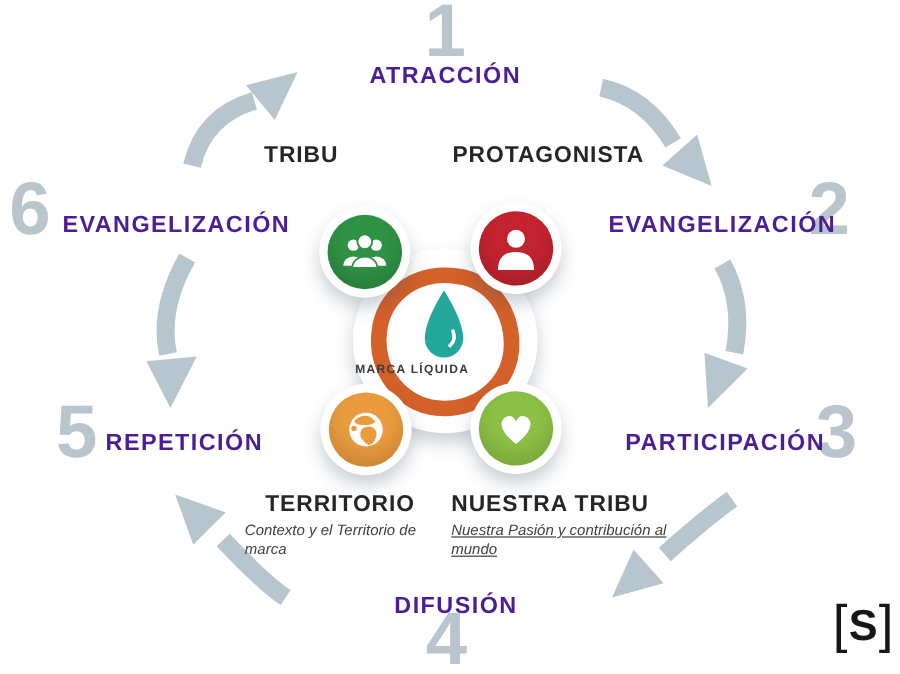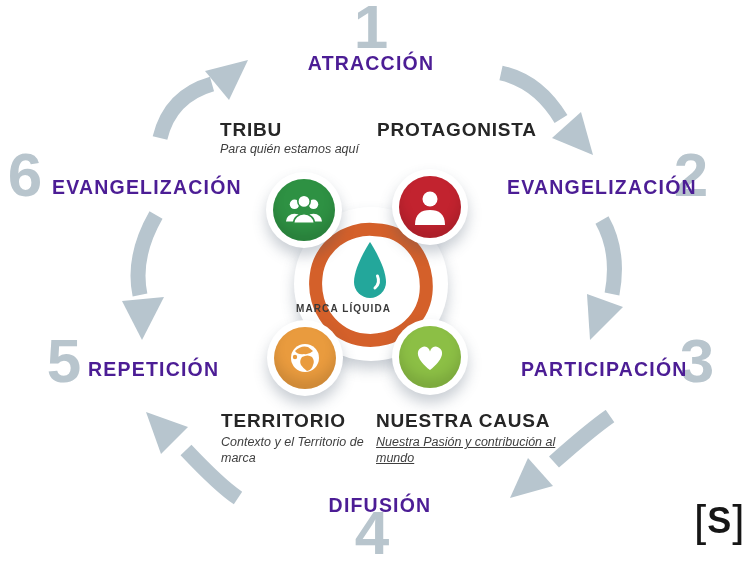--- a/index.html
+++ b/index.html
@@ -62,21 +62,21 @@
   .hub-label{position:absolute;left:296px;top:303px;width:150px;z-index:3;text-align:left;
              font-size:10px;font-weight:bold;letter-spacing:1.1px;color:#3a3a3a;}
 
   
   .sat-title{position:absolute;font-size:19px;font-weight:bold;color:#262626;
              letter-spacing:0.8px;white-space:nowrap;z-index:4;}
   .sat-sub{position:absolute;font-size:12.5px;font-style:italic;color:#3f3f3f;
            line-height:1.3;z-index:4;}
   .t-tribu{left:220px;top:119px;}  .s-tribu{left:220px;top:141px;white-space:nowrap;}
   .t-prota{left:377px;top:119px;}  .s-prota{left:377px;top:141px;white-space:nowrap;}
-  .t-terri{left:221px;top:410px;}  .s-terri{left:221px;top:434px;width:168px;}
+  .t-terri{left:221px;top:410px;}  .s-terri{left:204px;top:434px;width:168px;}
   .t-causa{left:376px;top:410px;}  .s-causa{left:376px;top:434px;width:185px;text-decoration:underline;}
 
   
   .logo{position:absolute;left:694px;top:500px;display:flex;align-items:center;
         color:#161616;z-index:5;}
   .logo .br{font-size:44px;font-weight:400;line-height:0.95;}
   .logo .s{font-size:36px;font-weight:bold;line-height:1;margin:0 1px;}
 </style>
 </head>
 <body>
@@ -165,28 +165,27 @@
 
   <div class="disc d-causa">
     <div class="sat-circle c-lime">
       <svg width="40" height="40" viewBox="0 0 40 40">
         <path d="M20,33 C7,23 5,14 11.5,10.5 C16,8 19,11 20,14.5 C21,11 24,8 28.5,10.5 C35,14 33,23 20,33 Z" fill="#fff"></path>
       </svg>
     </div>
   </div>
 
   <div class="sat-title t-tribu">TRIBU</div>
-  <div class="sat-sub s-tribu">Para quién estamos aquí</div>
 
   <div class="sat-title t-prota">PROTAGONISTA</div>
 
   <div class="sat-title t-terri">TERRITORIO</div>
   <div class="sat-sub s-terri">Contexto y el Territorio de marca</div>
 
-  <div class="sat-title t-causa">NUESTRA CAUSA</div>
+  <div class="sat-title t-causa">NUESTRA TRIBU</div>
   <div class="sat-sub s-causa">Nuestra Pasión y contribución al mundo</div>
 
   <div class="logo">
     <span class="br">[</span>
     <span class="s">S</span>
     <span class="br">]</span>
   </div>
 
 </div>
 

